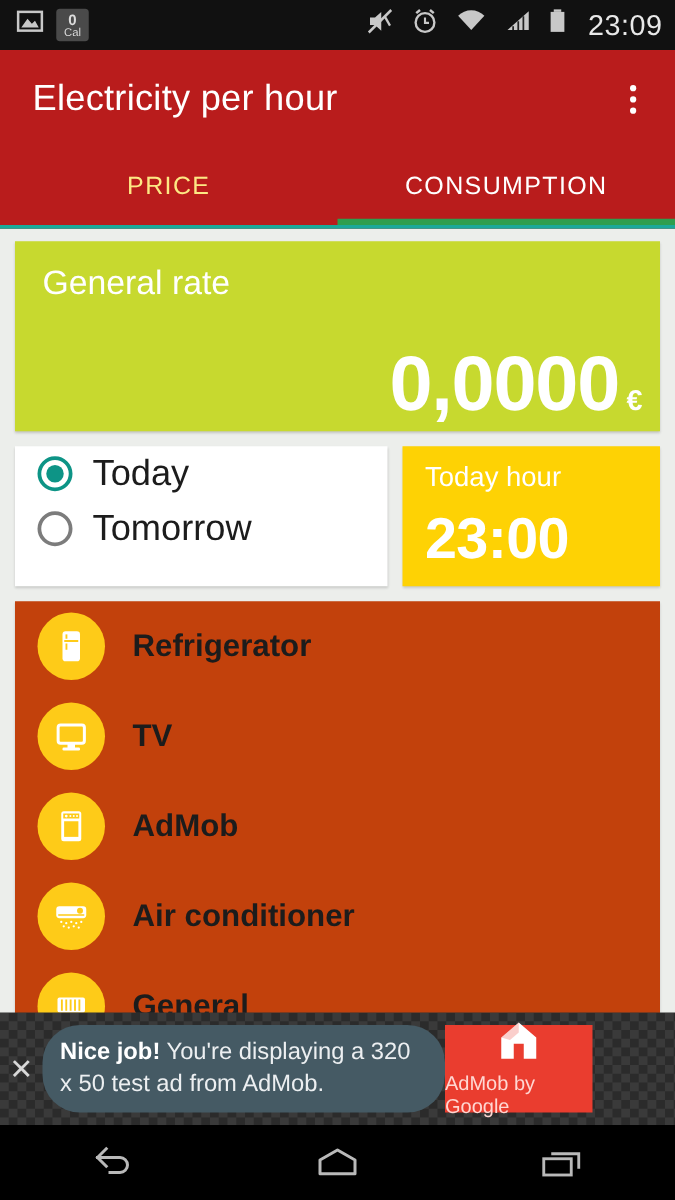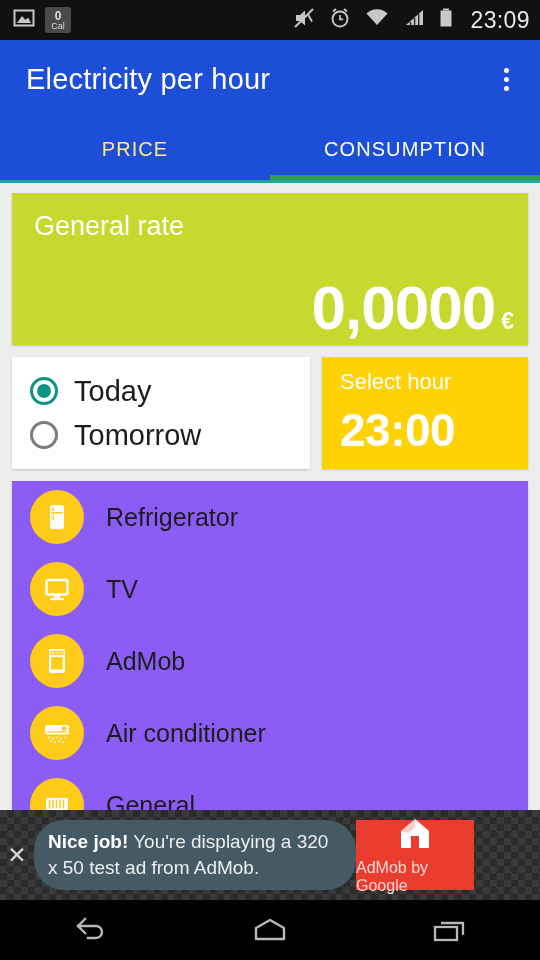--- a/index.html
+++ b/index.html
@@ -23,21 +23,21 @@
   .sb-time { font-size: 23px; color: #e8e8e8; letter-spacing: 0.4px; margin-left: 4px; }
   .cal-badge {
     background:#4a4a4a; border-radius:3px; color:#dcdcdc;
     width:26px; height:26px; display:flex; flex-direction:column;
     align-items:center; justify-content:center; line-height:1;
   }
   .cal-badge .n { font-size:12px; font-weight:bold; }
   .cal-badge .u { font-size:9px; }
 
   
-  .appbar { background: #1d4ed8; position: relative; }
+  .appbar { background: #b91c1c; position: relative; }
   .appbar-top { height: 78px; display: flex; align-items: center; padding: 0 14px 0 26px; }
   .app-title { color: #ffffff; font-size: 29px; font-weight: normal; flex: 1; letter-spacing: 0.2px; }
   .overflow { width: 40px; height: 52px; display:flex; flex-direction:column;
               align-items:center; justify-content:center; gap:4px; cursor:pointer; }
   .overflow i { width: 5px; height: 5px; background: #fff; border-radius: 50%; display:block; }
 
   .tabs { display: flex; height: 62px; }
   .tab { flex: 1; display:flex; align-items:center; justify-content:center;
          font-size: 20px; letter-spacing: 1.1px; position: relative; cursor:pointer; }
   .tab.inactive { color: #fde884; }
@@ -58,21 +58,21 @@
   .rate-title { color: #ffffff; font-size: 27px; }
   .rate-value-row {
     position: absolute; right: 14px; bottom: 6px;
     display: flex; align-items: baseline;
   }
   .rate-value { color:#ffffff; font-size: 62px; font-weight: bold; line-height: 1; letter-spacing:-1px;margin-top:6px; }
   .rate-unit { color:#ffffff; font-size: 23px; font-weight: bold; margin-left: 6px; }
 
   .row2 { display: flex; gap: 12px; margin: 12px 12px 0 12px; align-items: stretch; }
   .card-days {
-    background:#ffffff; flex: 1; padding: 12px 14px 12px 18px;
+    background:#ffffff; flex: 1; padding: 0 14px 12px 18px;
     box-shadow: 0 1px 2px rgba(0,0,0,0.16);
   }
   .radio-row { display:flex; align-items:center; height: 44px; cursor:pointer; }
   .radio {
     width: 28px; height: 28px; border-radius: 50%;
     border: 3px solid #7c7c7c; position: relative; flex: none;
   }
   .radio.on { border-color: #0d9486; }
   .radio.on::after {
     content:""; position:absolute; left:4px; top:4px; width:14px; height:14px;
@@ -82,23 +82,23 @@
 
   .card-hour {
     background:#fed204; width: 206px; padding: 12px 0 12px 18px;
     box-shadow: 0 1px 2px rgba(0,0,0,0.16);
     display:flex; flex-direction:column; justify-content:center; cursor:pointer;
   }
   .hour-label { color:#ffffff; font-size: 22px; }
   .hour-value { color:#ffffff; font-size: 46px; font-weight: bold; margin-top: 8px; letter-spacing:-0.5px; }
 
   .card-list {
-    background:#8b5cf6; margin: 12px 12px 0 12px;
+    background:#c2410c; margin: 12px 12px 0 12px;
     box-shadow: 0 1px 2px rgba(0,0,0,0.16);
-    height: 330px; overflow: hidden;
+    height: 330px; overflow: hidden; font-weight: bold;
   }
   .list-item { display:flex; align-items:center; height: 72px; padding-left: 18px; cursor:pointer; }
   .app-icon {
     width: 54px; height: 54px; border-radius: 50%; background:#fecb18;
     flex:none; display:flex; align-items:center; justify-content:center;
   }
   .item-label { font-size: 25px; color:#1c1c1c; margin-left: 22px; }
 
   
   .ad-zone {
@@ -217,21 +217,21 @@
         <div class="radio-row">
           <span class="radio on"></span>
           <span class="radio-label">Today</span>
         </div>
         <div class="radio-row">
           <span class="radio"></span>
           <span class="radio-label">Tomorrow</span>
         </div>
       </div>
       <div class="card-hour">
-        <div class="hour-label">Select hour</div>
+        <div class="hour-label">Today hour</div>
         <div class="hour-value">23:00</div>
       </div>
     </div>
 
     <div class="card-list">
 
       <div class="list-item">
         <span class="app-icon">
           <svg width="34" height="34" viewBox="0 0 34 34">
               <rect x="10" y="5" width="14" height="24" rx="2.5" fill="#fff"></rect>

